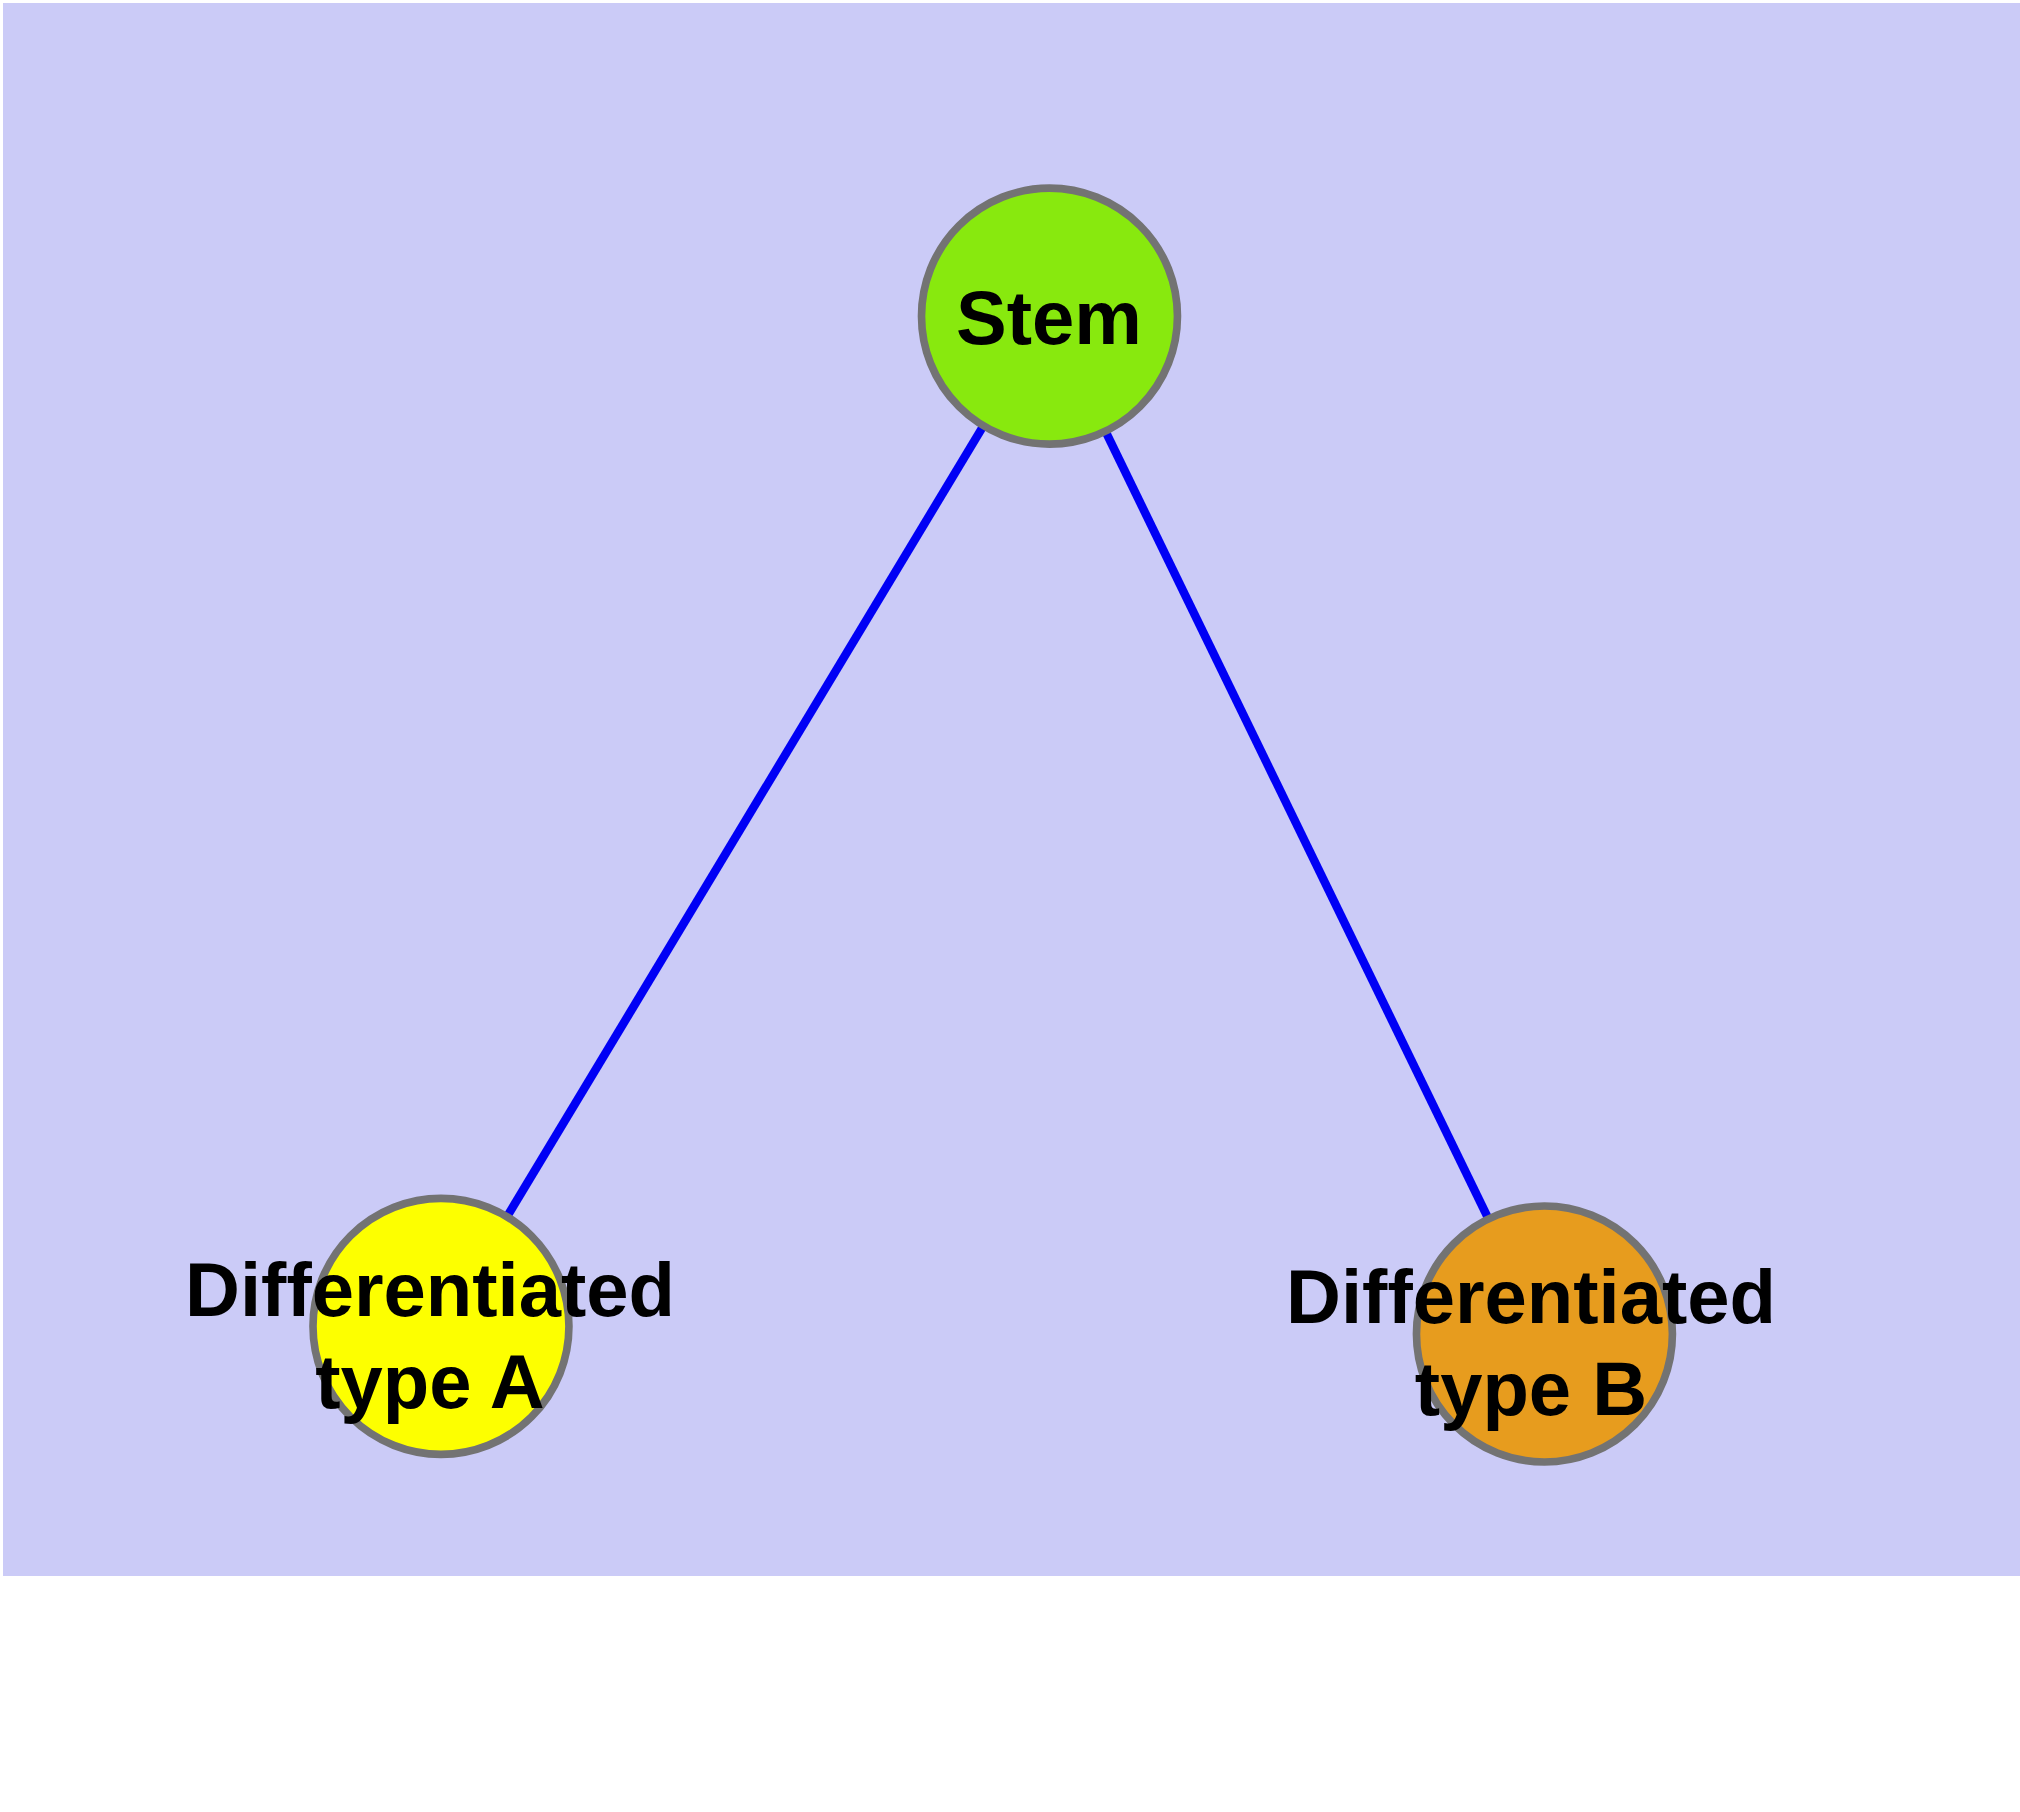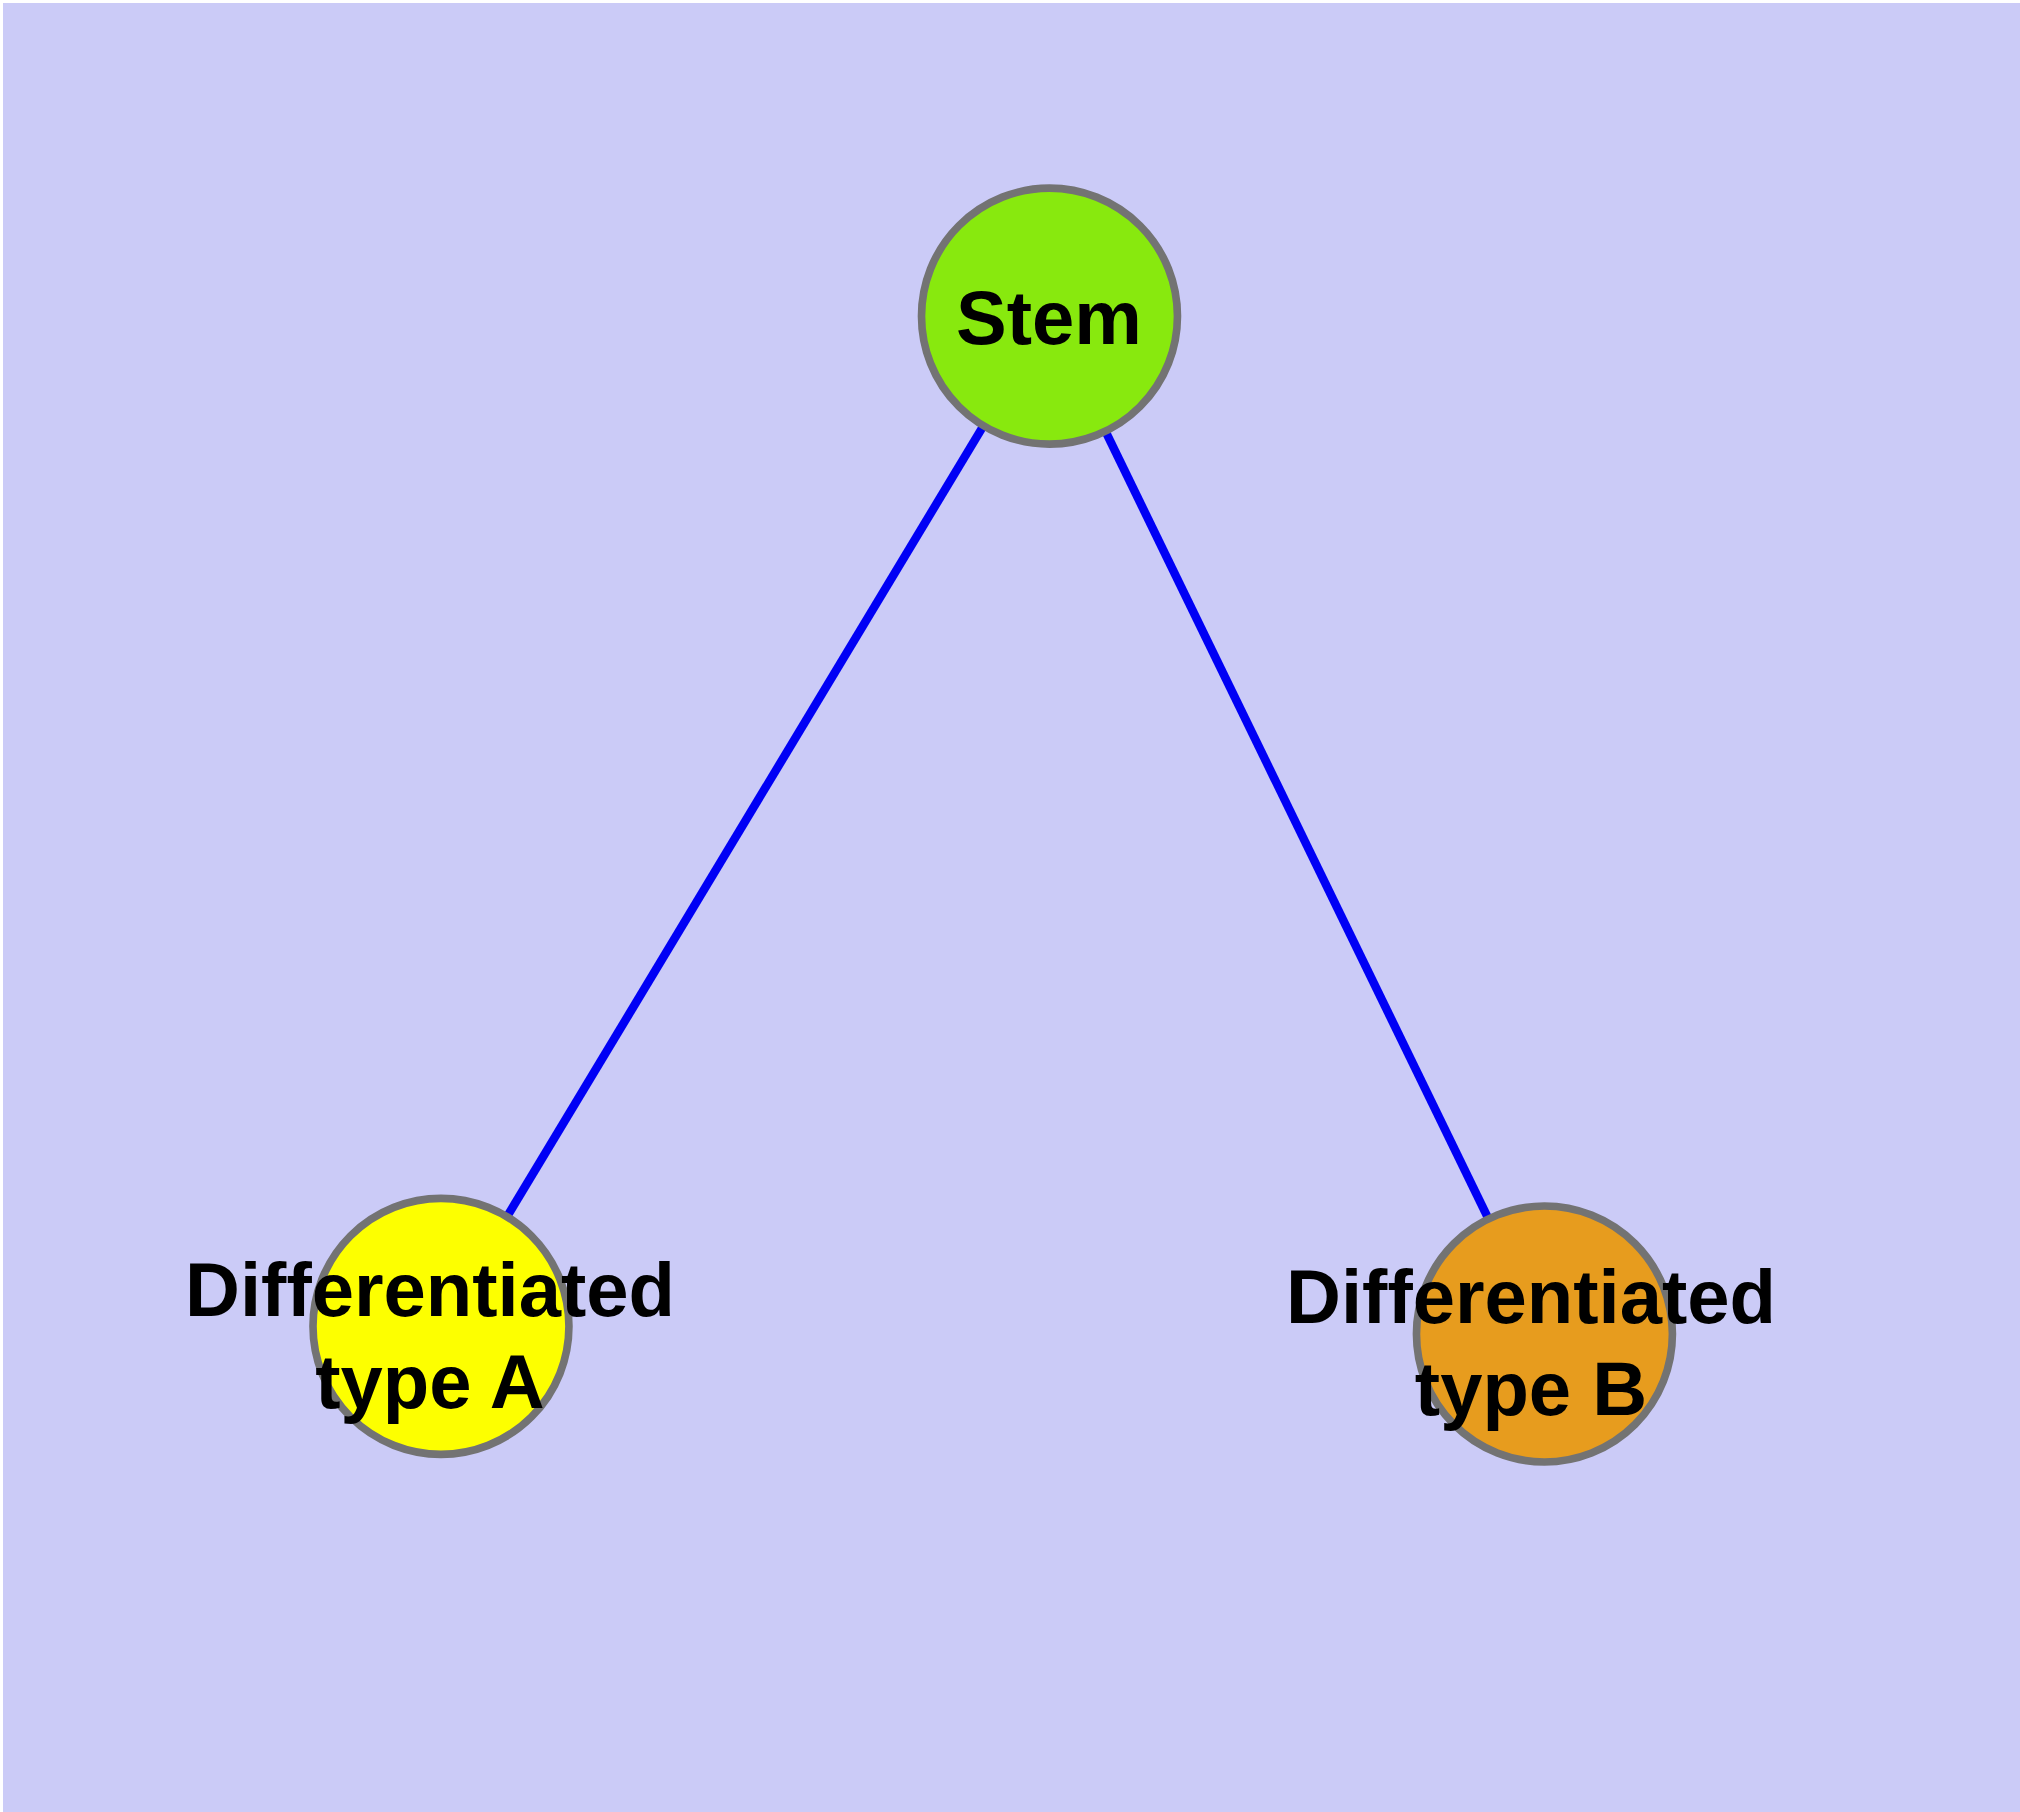--- a/index.html
+++ b/index.html
@@ -3,21 +3,21 @@
 <meta charset="utf-8">
 <style>
   html, body {
     margin: 0;
     padding: 0;
     background: #ffffff;
   }
   .canvas {
     position: relative;
     width: 2021px;
-    height: 1812px;
+    height: 1576px;
     background: #CBCBF7;
     overflow: hidden;
   }
   svg.graph {
     position: absolute;
     left: 0;
     top: 0;
     display: block;
   }
   circle.node {

